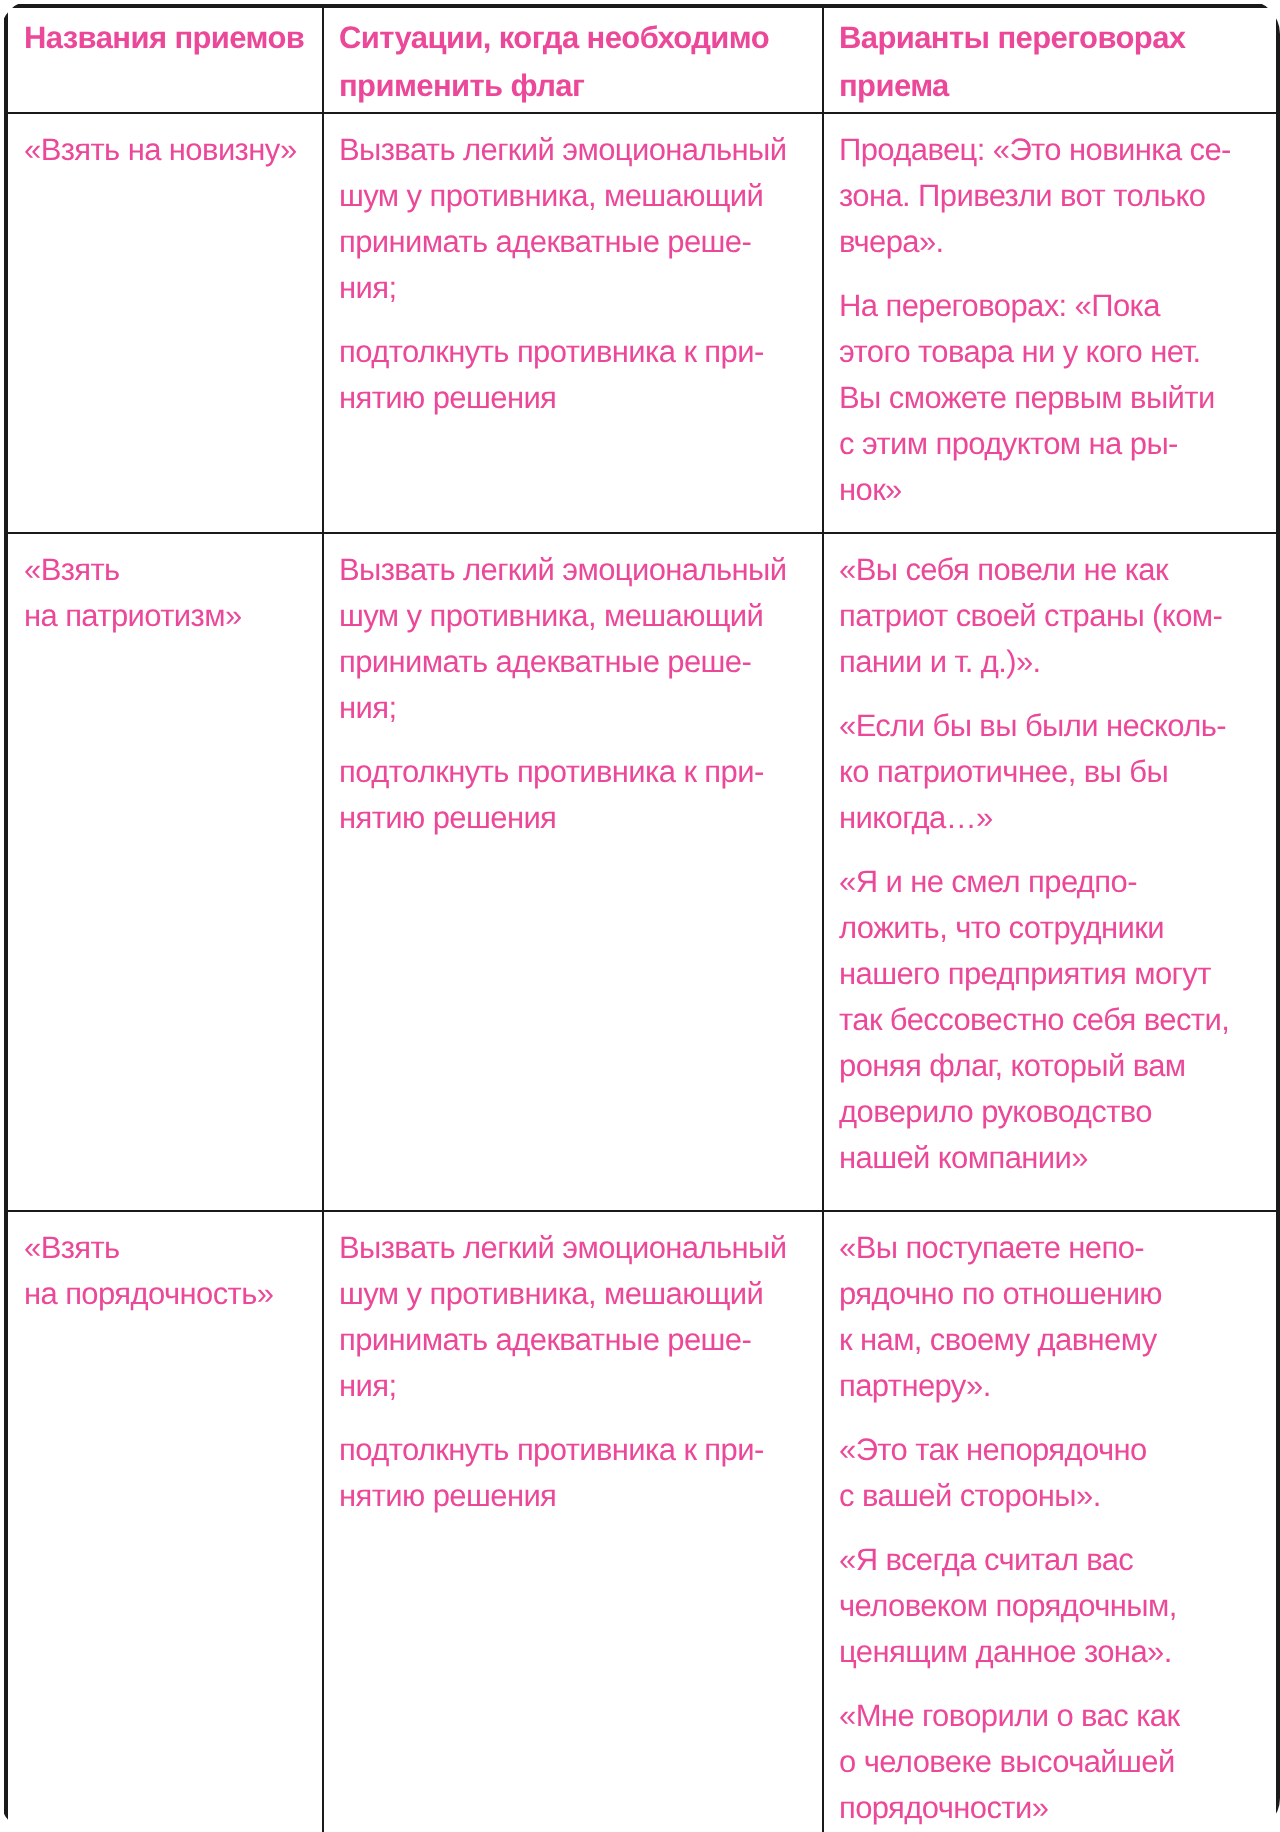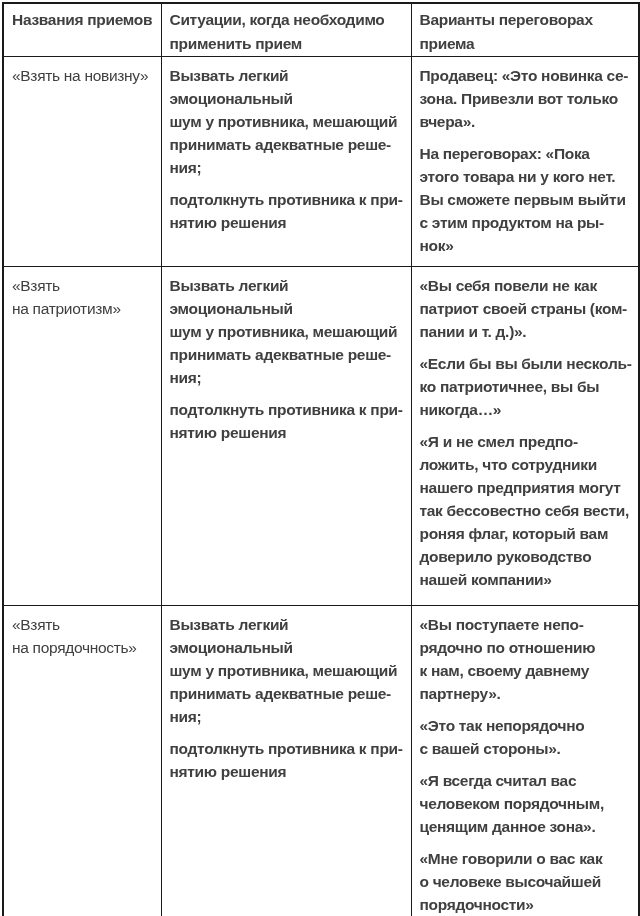--- a/index.html
+++ b/index.html
@@ -7,22 +7,23 @@
     padding: 0;
     background: #ffffff;
   }
   .page {
     width: 640px;
     height: 916px;
     box-sizing: border-box;
     padding: 2px 2px 0 2px;
     background: #ffffff;
     font-family: "Liberation Sans", "DejaVu Sans", sans-serif;
-    color: #404040;
+    color: #ec4899;
     overflow: hidden;
+    border-radius: 17px;
   }
   table.tech-table {
     border-collapse: collapse;
     table-layout: fixed;
     width: 636px;
     border: 2px solid #1a1a1a;
   }
   .tech-table th, .tech-table td {
     border: 1px solid #1a1a1a;
     vertical-align: top;
@@ -40,21 +41,20 @@
   }
   .tech-table td {
     font-size: 15.5px;
     line-height: 23px;
     letter-spacing: -0.3px;
     padding: 7px 4px 0 8px;
   }
   .tech-table p {
     margin: 0 0 9px 0;
     white-space: pre-line;
-    font-weight: bold;
   }
   .name-cell { white-space: pre-line; margin-top: 36px; }
   col.c1 { width: 158px; }
   col.c2 { width: 250px; }
   col.c3 { width: 228px; }
   tr.hdr   { height: 52px; }
   tr.row-0 { height: 204px; }
   tr.row-1 { height: 339px; }
   tr.row-2 { height: 309px; }
 </style>
@@ -65,21 +65,21 @@
   <table class="tech-table">
     <colgroup>
       <col class="c1">
         <col class="c2">
         <col class="c3">
     </colgroup>
     <thead>
       <tr class="hdr">
         <th>Названия приемов</th>
         <th>Ситуации, когда необходимо
-применить прием</th>
+применить флаг</th>
         <th>Варианты переговорах
 приема</th>
       </tr>
     </thead>
     <tbody>
       <tr class="row-0">
         <td class="name-cell">«Взять на новизну»</td>
         <td>
           <p>Вызвать легкий эмоциональный
 шум у противника, мешающий

